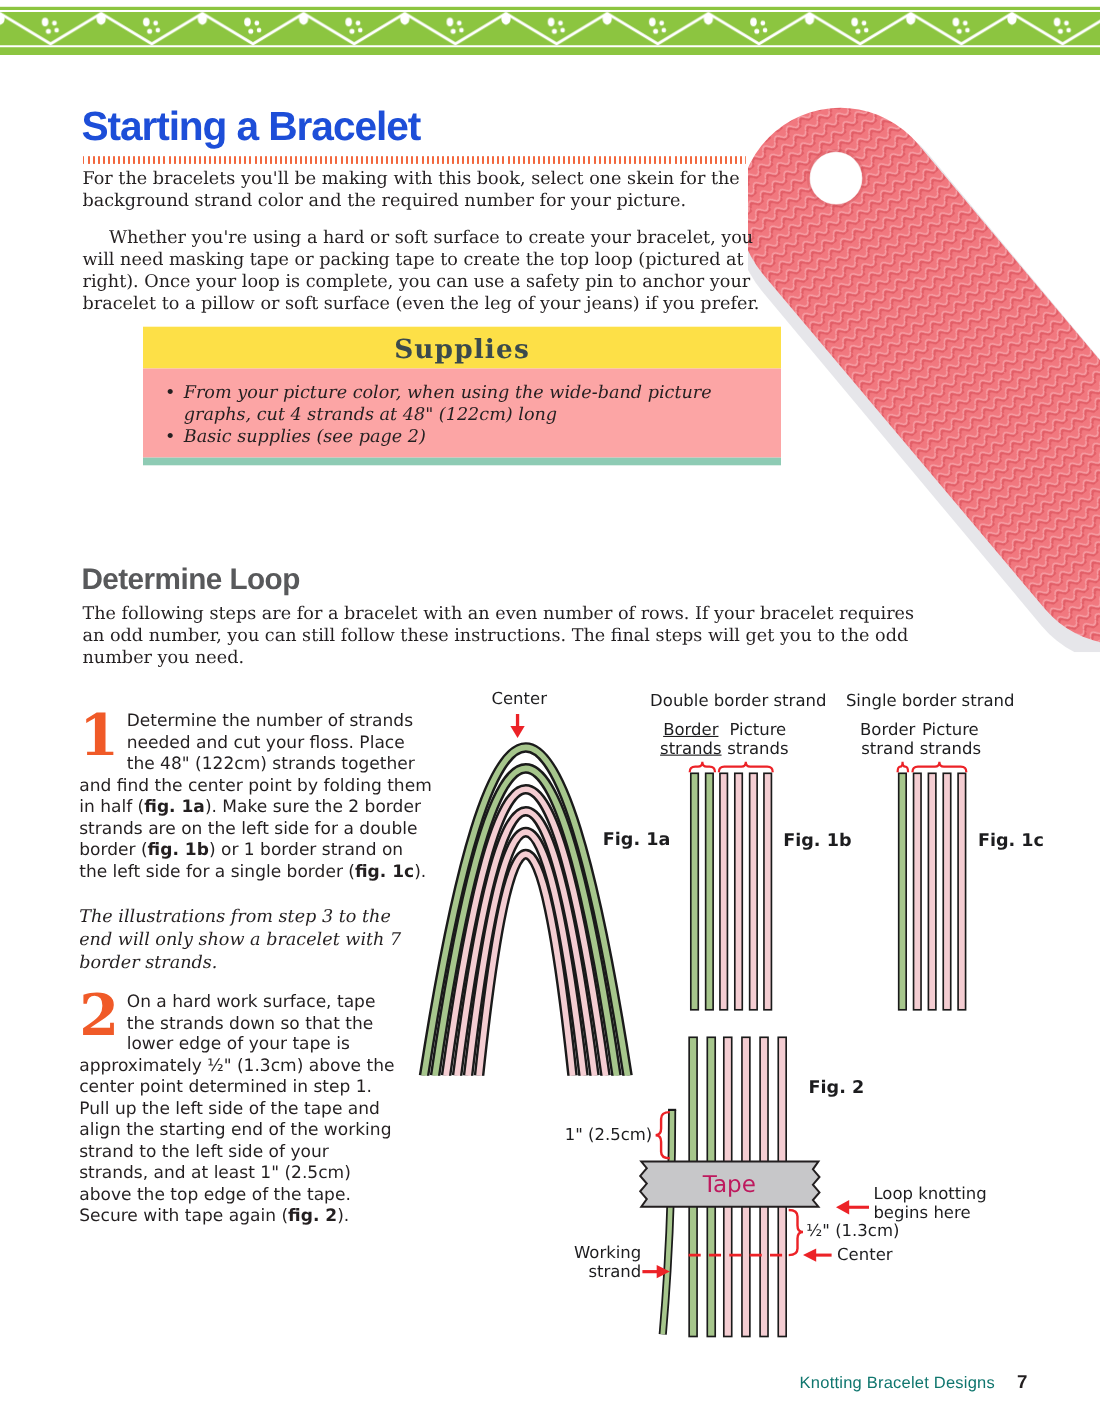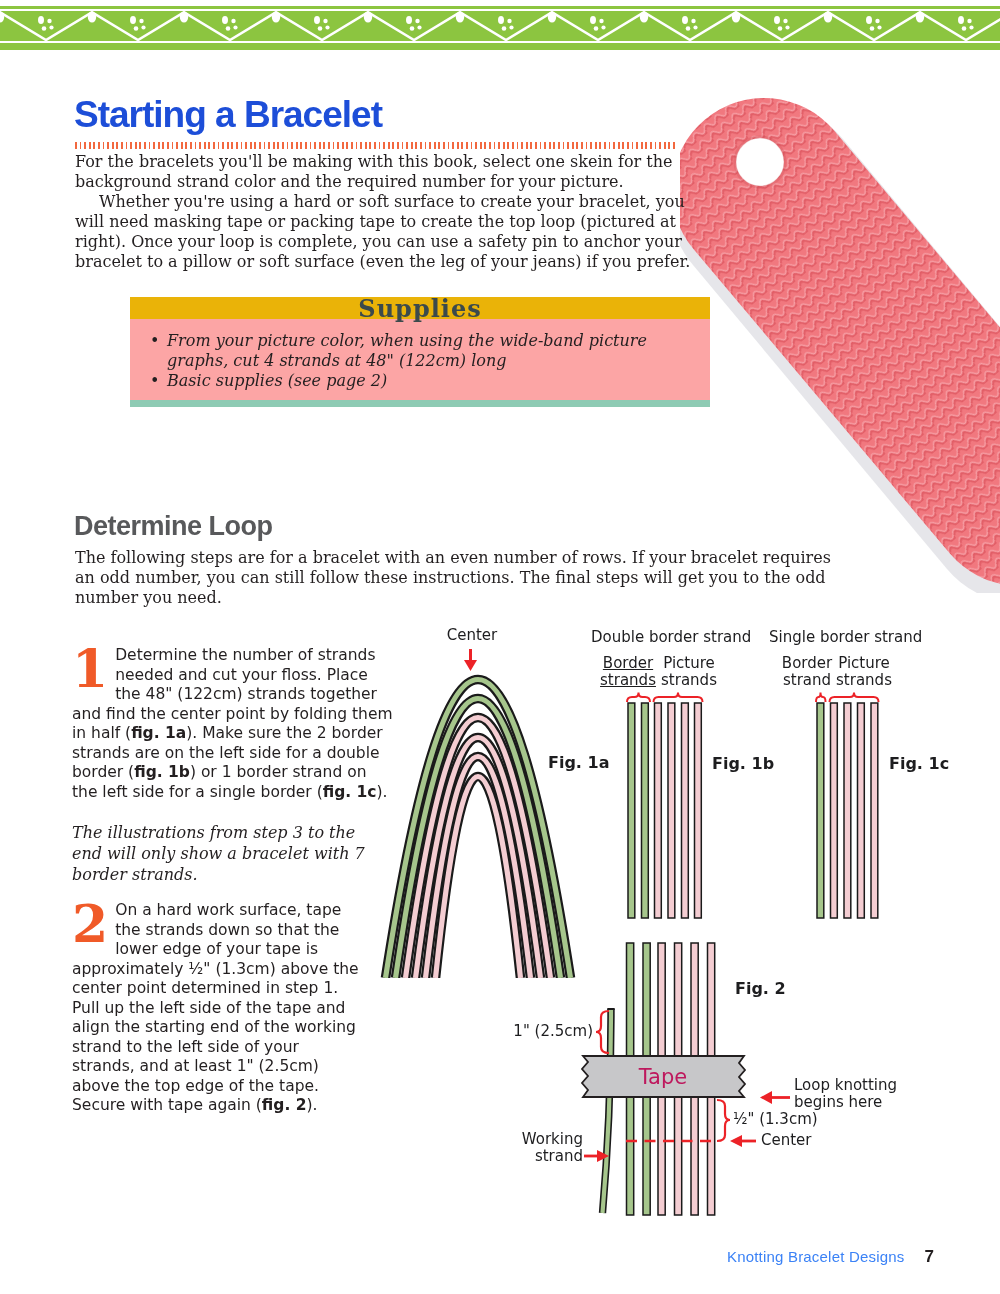--- a/index.html
+++ b/index.html
@@ -16,27 +16,27 @@
     letter-spacing:-1px;color:#1d4ed8;
   }
   .title-rule{
     position:absolute;left:75px;top:142px;width:603px;height:7px;
     background:repeating-linear-gradient(90deg,#f2683f 0 1.8px,rgba(255,255,255,0) 1.8px 4.6px);
   }
   
   .intro{position:absolute;left:75px;top:152px;width:640px;
     font-family:"DejaVu Serif",serif;font-size:16px;line-height:20px;}
   .intro p{margin:0;}
-  .intro p.indent{text-indent:24px;}
+  .intro p.indent{text-indent:24px;margin-top:14px;}
   
   .photo{position:absolute;left:680px;top:78px;width:320px;height:515px;overflow:hidden;}
   
   .supplies{position:absolute;left:130px;top:297px;width:580px;}
   .supplies-header{
-    height:22px;background:#eab308;display:flex;align-items:center;justify-content:center;
+    height:38px;background:#fde047;display:flex;align-items:center;justify-content:center;
     font-family:"DejaVu Serif",serif;font-weight:bold;font-size:24px;color:#3b4a4c;letter-spacing:1px;
   }
   .supplies-body{background:#fca5a5;padding:12px 16px 8px 20px;font-style:italic;}
   .supplies-body ul{margin:0;padding:0;list-style:none;}
   .supplies-body li{
     position:relative;padding-left:17px;margin-bottom:1px;
     font-family:"DejaVu Serif",serif;font-size:16px;line-height:19.5px;
   }
   .supplies-body li::before{content:"•";position:absolute;left:0;top:0;}
   .supplies-footer{height:7px;background:#8ecbb4;}
@@ -68,21 +68,21 @@
   .ctr{text-align:center;}
   .rt{text-align:right;}
   .nowrap{white-space:nowrap;}
   .tape-label{position:absolute;left:578px;top:1065px;width:170px;text-align:center;
     font-family:"DejaVu Sans",sans-serif;font-size:21px;color:#be185d;}
   
   .footer{
     position:absolute;right:66px;top:1247px;display:flex;align-items:baseline;gap:20px;
     font-family:"Liberation Sans",sans-serif;
   }
-  .footer-title{font-size:15px;color:#3b82f6;letter-spacing:0.2px;text-align:center;}
+  .footer-title{font-size:15px;color:#0f766e;letter-spacing:0.2px;text-align:center;}
   .footer-page{font-size:17px;font-weight:bold;color:#231f20;}
 </style>
 </head>
 <body>
 
 <div class="page">
 
   <div class="top-border">
     <svg width="1000" height="44" viewBox="0 0 1000 44" preserveAspectRatio="none">
       <defs>

